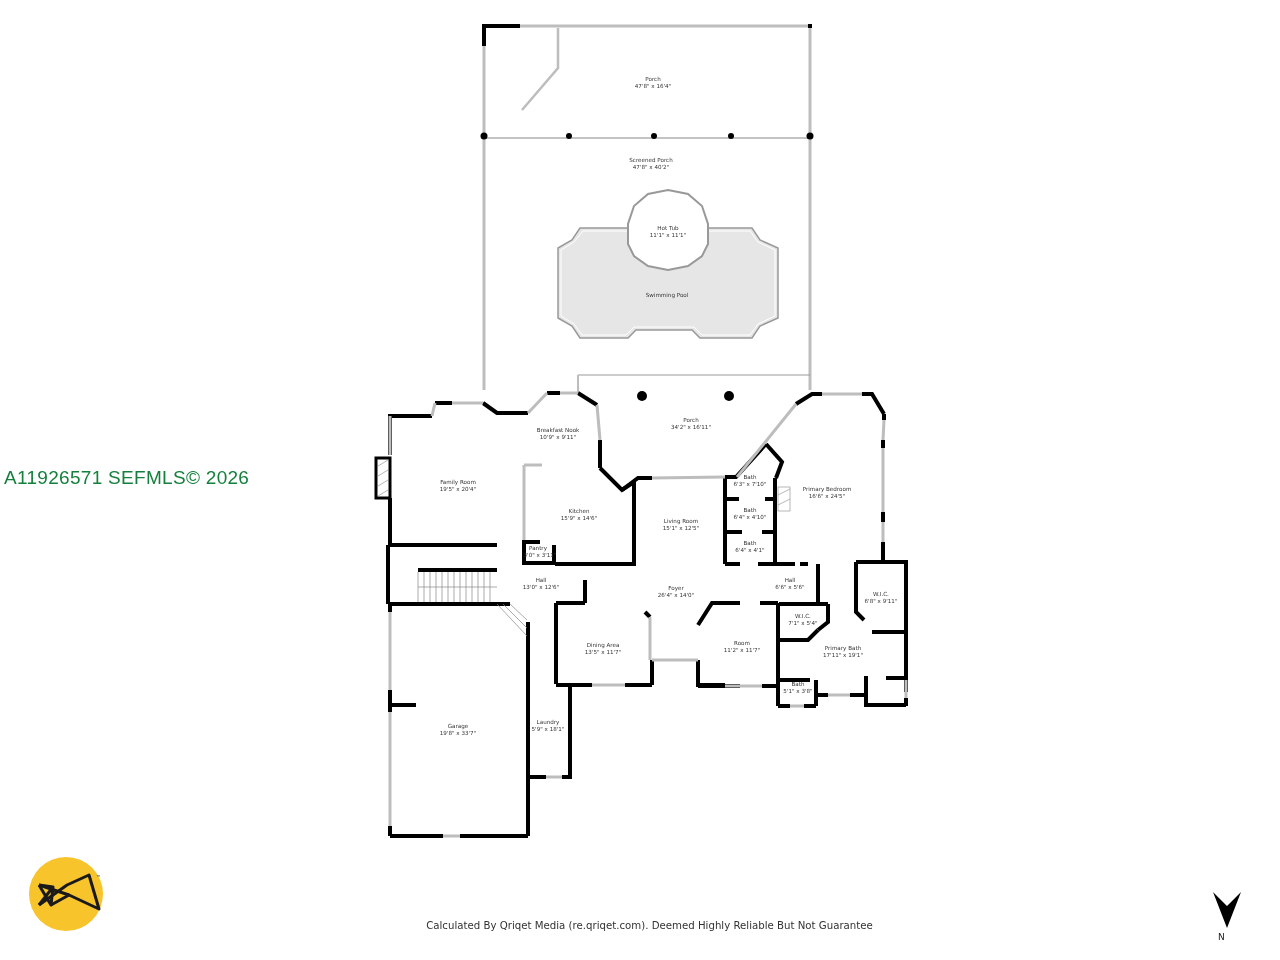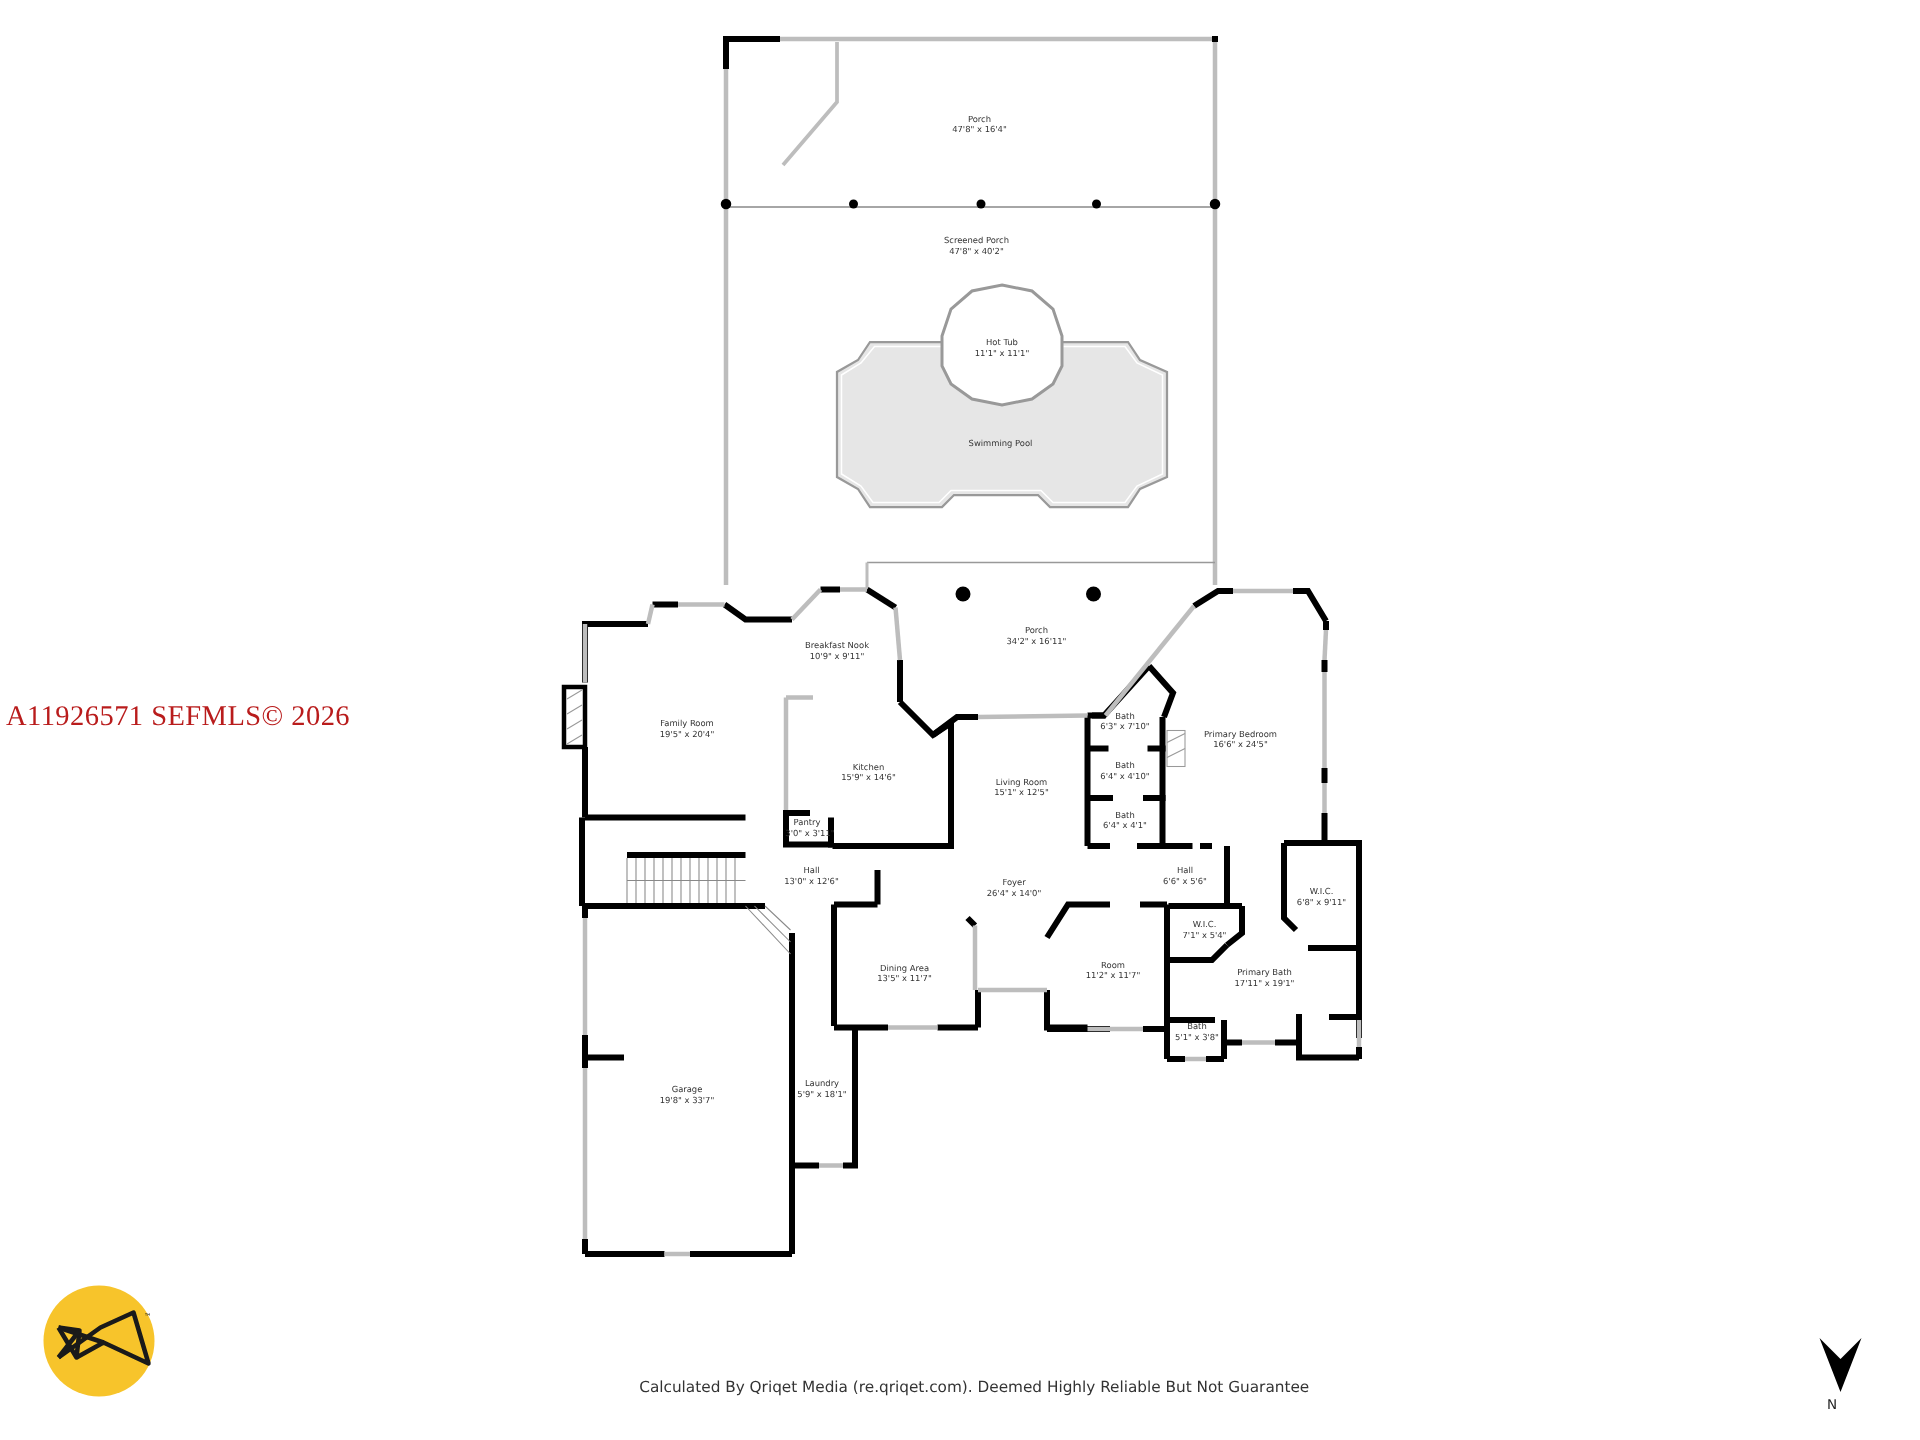--- a/index.html
+++ b/index.html
@@ -1,19 +1,19 @@
 <!DOCTYPE html>
 <html><head>
 <meta charset="utf-8">
 <style>
   html, body { margin:0; padding:0; background:#ffffff; }
   body { width:1280px; height:960px; position:relative; overflow:hidden; font-family:"DejaVu Sans", sans-serif; }
   #plan { position:absolute; left:0; top:0; width:1280px; height:960px; }
   .lbl { font-family:"DejaVu Sans", sans-serif; font-size:5.6px; fill:#333; text-anchor:middle; }
-  .watermark { position:absolute; left:4px; top:467px; font-family:Liberation Serif, serif; font-size:19px; color:#b91c1c; letter-spacing:0.3px; white-space:nowrap; }
+  .watermark { position:absolute; left:4px; top:467px; font-family:Liberation Sans, sans-serif; font-size:19px; color:#15803d; letter-spacing:0.3px; white-space:nowrap; }
   .footer { position:absolute; left:10px; width:1280px; top:920px; text-align:center; font-family:"DejaVu Sans", sans-serif; font-size:10.2px; color:#333; }
   .footer span { display:inline-block; margin-left:-1px; }
   .logo { position:absolute; left:29px; top:857px; width:74px; height:74px; border-radius:50%; background:#f7c42b; }
   .compass { position:absolute; left:1210px; top:888px; width:34px; height:56px; }
   .compass-n { position:absolute; left:1218px; top:932px; font-family:"DejaVu Sans", sans-serif; font-size:9px; color:#222; }
 </style>
 </head>
 <body>
 
 <svg id="plan" viewBox="0 0 1280 960" xmlns="http://www.w3.org/2000/svg">

